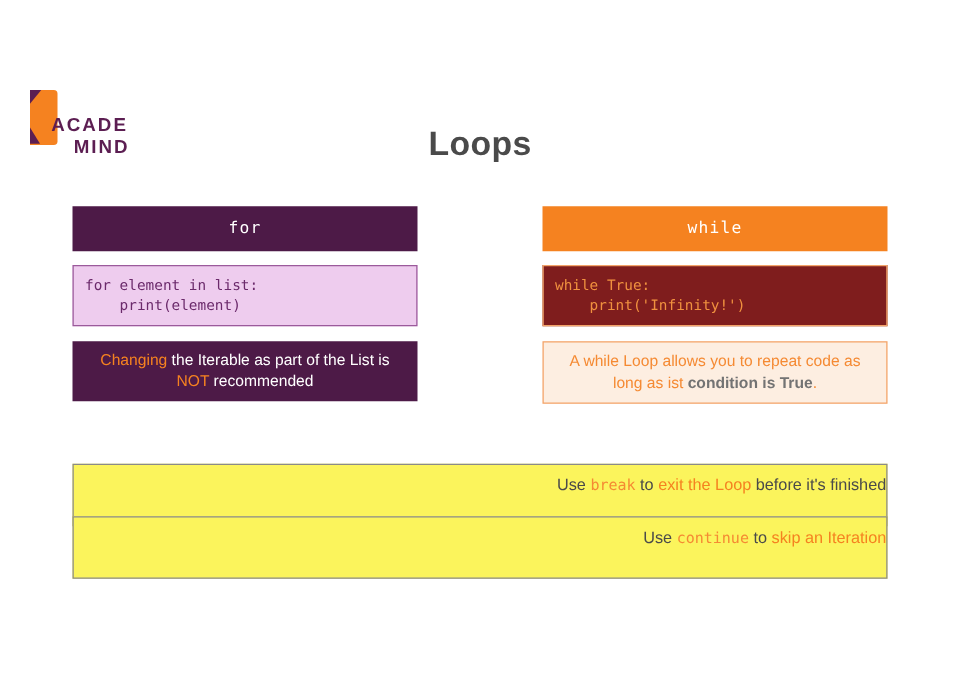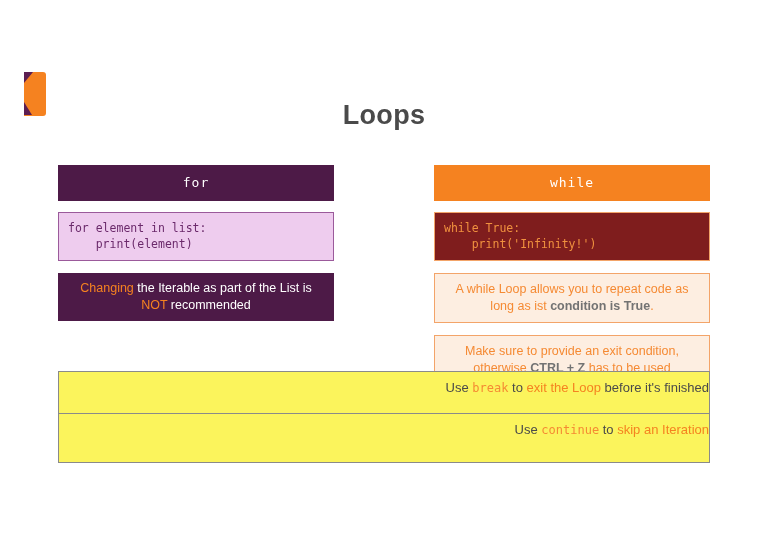--- a/index.html
+++ b/index.html
@@ -173,33 +173,36 @@
 </style>
 </head>
 <body>
 
 <div class="logo">
   <div class="logo-mark">
     <div class="flag"></div>
     <div class="notch"></div>
     <div class="tail"></div>
   </div>
+  <div class="logo-word">
+    <span>ACADE</span>
+    <span class="l2">MIND</span>
+  </div>
 </div>
 
 <div class="page-title">Loops</div>
 
 <div class="col col-left">
   <div class="hdr hdr-for">for</div>
   <div class="code code-for">for element in list:
     print(element)</div>
   <div class="note note-dark"><span class="or">Changing </span><span>the Iterable as part of the List is </span><span class="or">NOT </span><span>recommended</span></div>
 </div>
 
 <div class="col col-right">
   <div class="hdr hdr-while">while</div>
   <div class="code code-while">while True:
     print('Infinity!')</div>
   <div class="note note-light"><span>A while Loop allows you to repeat code as long as ist </span><span class="pu">condition is True</span><span>.</span></div>
-  <div class="note note-light"><span>Make sure to provide an exit condition, otherwise </span><span class="pu">CTRL + Z </span><span>has to be used</span></div>
 </div>
 
 <div class="bar bar-1"><span>Use </span><span class="mono-or">break</span><span> to </span><span class="or">exit the Loop</span><span> before it's finished</span></div>
 <div class="bar bar-2"><span>Use </span><span class="mono-or">continue</span><span> to </span><span class="or">skip an Iteration</span></div>
 
 </body></html>

